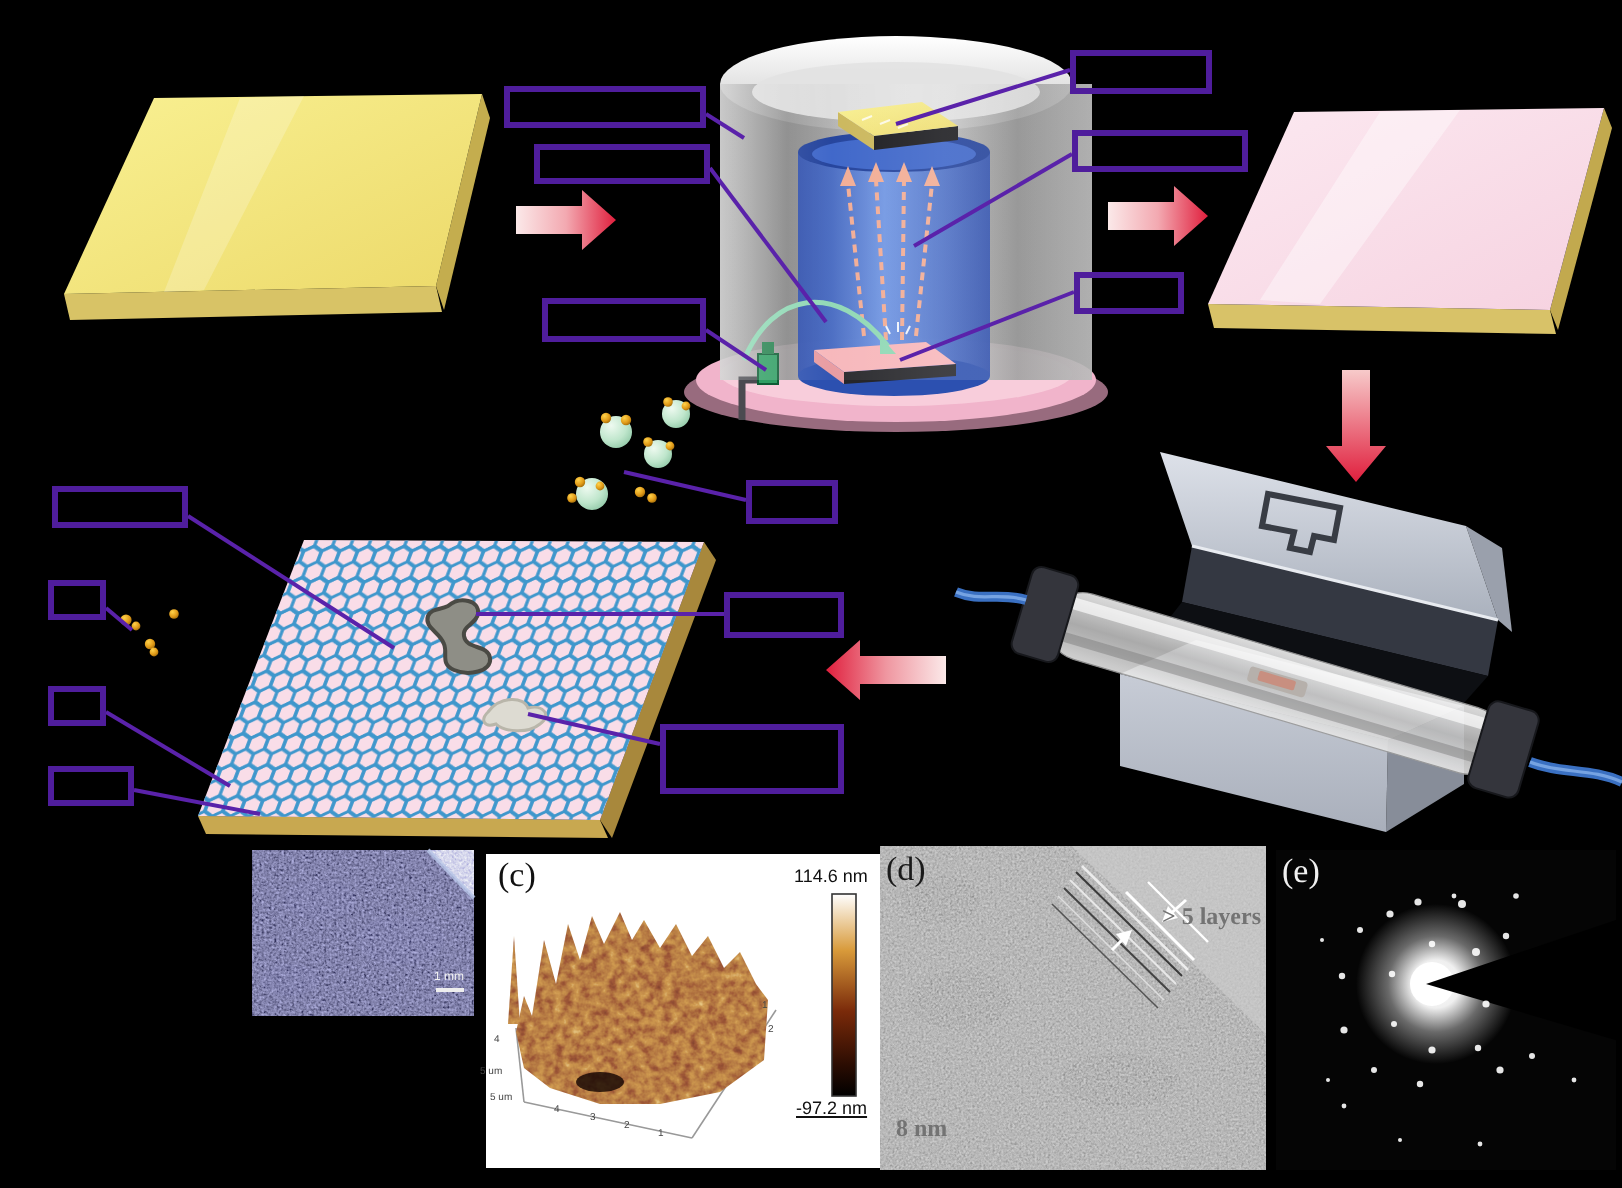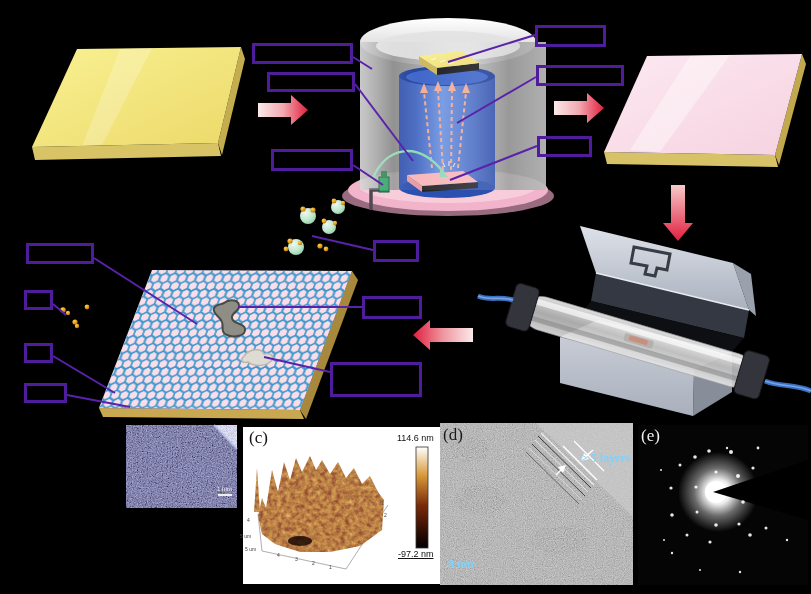--- a/index.html
+++ b/index.html
@@ -4,21 +4,21 @@
 <style>
   html,body{margin:0;padding:0;background:#000;}
   .canvas{position:relative;width:811px;height:594px;background:#000;overflow:hidden;
           font-family:"Liberation Sans",sans-serif;}
   .art{position:absolute;left:0;top:0;z-index:1;}
   .lbox{position:absolute;border:3px solid #4f1d9c;background:transparent;z-index:3;}
   .txt{position:absolute;z-index:4;white-space:nowrap;line-height:1;}
   .panel-letter{font-family:"Liberation Serif",serif;font-size:17px;}
   .cbar-label{font-size:9px;color:#111;}
   .tick{font-size:5px;color:#444;}
-  .tem-anno{font-family:"Liberation Serif",serif;font-weight:bold;font-size:12px;color:#7dd3fc;}
+  .tem-anno{font-family:"Liberation Serif",serif;font-weight:bold;font-size:12px;color:#737373;}
   .scalebar-label{font-size:6px;color:#f0f0f0;}
 </style>
 </head>
 <body>
 
 <div class="canvas">
 
 <svg class="art" width="811" height="594" viewBox="0 0 811 594">
   <defs>
     <linearGradient id="gradArrowR" x1="0" y1="0" x2="1" y2="0">

